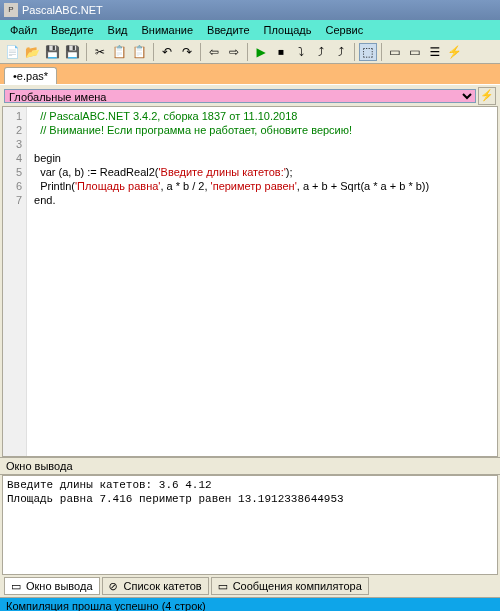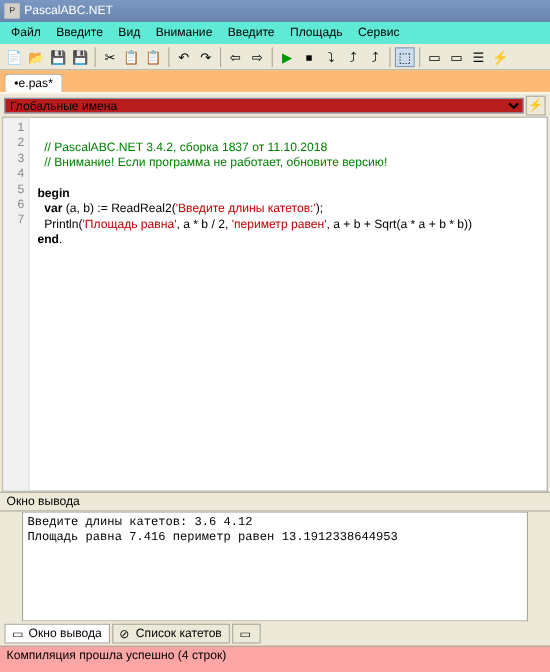--- a/index.html
+++ b/index.html
@@ -7,35 +7,35 @@
 .titlebar{background:linear-gradient(#7a98c1,#6885ad);color:#fff;height:20px;display:flex;align-items:center;padding:0 4px;font-size:11px}
 .titlebar .ico{width:14px;height:14px;background:#d4d0c8;margin-right:4px;display:inline-block;font-size:8px;text-align:center;line-height:14px;color:#333}
 .menubar{background:#5eead4;height:20px;display:flex;align-items:center;padding:0 4px;gap:2px}
 .menubar span{padding:2px 6px;cursor:default}
 .toolbar{background:#ece9d8;height:24px;display:flex;align-items:center;padding:0 4px;gap:2px;border-bottom:1px solid #aca899}
 .tb{width:18px;height:18px;display:flex;align-items:center;justify-content:center;font-size:12px;cursor:pointer}
 .sep{width:1px;height:18px;background:#aca899;margin:0 2px}
 .tabs{background:#fdba74;height:20px;display:flex;align-items:flex-end;padding:0 4px}
 .tab{background:#fff;border:1px solid #aca899;border-bottom:none;padding:2px 8px;font-size:11px;border-radius:3px 3px 0 0}
 .dropdown{background:#ece9d8;height:22px;display:flex;align-items:center;padding:0 4px;border-top:1px solid #fff}
-.dropdown select{flex:1;height:14px;font-size:11px;background:#b91c1c;border:1px solid #7f9db9}
+.dropdown select{flex:1;height:14px;font-size:11px;background:#f9a8d4;border:1px solid #7f9db9}
 .dd-btn{width:18px;height:18px;border:1px solid #aca899;background:#ece9d8;margin-left:2px;display:flex;align-items:center;justify-content:center}
 .editor{flex:1;background:#fff;display:flex;overflow:hidden;border:1px solid #aca899;margin:0 2px}
 .gutter{width:24px;background:#f0f0f0;border-right:1px solid #e0e0e0;font-family:'Courier New',monospace;font-size:11px;color:#888;text-align:right;padding:2px 4px 2px 0;line-height:14px}
-.code{flex:1;font-family:'Courier New',monospace;font-size:11px;padding:20px 4px;line-height:14px;white-space:pre;overflow:hidden;position:relative}
+.code{flex:1;font-family:'Courier New',monospace;font-size:11px;padding:2px 4px;line-height:14px;white-space:pre;overflow:hidden;position:relative}
 .c-comment{color:#008000}
-.c-kw{color:#000;font-weight:bold}
+.c-kw{color:#000;font-weight:normal}
 .c-str{color:#c00000}
 .output-hdr{background:#ece9d8;height:18px;border-top:1px solid #aca899;border-bottom:1px solid #aca899;padding:2px 6px;font-size:11px}
-.output{background:#fff;height:100px;font-family:'Courier New',monospace;font-size:11px;padding:2px 4px;white-space:pre;border:1px solid #aca899;margin:0 20px;line-height:14px}
+.output{background:#fff;height:100px;font-family:'Courier New',monospace;font-size:11px;padding:2px 4px;white-space:pre;border:1px solid #aca899;margin:0 2px;line-height:14px}
 .bottom-tabs{background:#ece9d8;height:22px;display:flex;align-items:center;padding:0 4px;gap:2px}
 .btab{background:#ece9d8;border:1px solid #aca899;padding:2px 6px;display:flex;align-items:center;gap:3px;font-size:11px}
 .btab.active{background:#fff}
 .btab-ico{width:12px;height:12px;display:inline-block}
-.status{background:#fca5a5;height:24px;border-top:1px solid #aca899;padding:2px 6px;font-size:11px}
+.status{background:#0ea5e9;height:14px;border-top:1px solid #aca899;padding:2px 6px;font-size:11px}
 </style>
 </head>
 <body>
 
 <div class="titlebar">
   <span class="ico">P</span>
   <span>PascalABC.NET</span>
 </div>
 
 <div class="menubar">
@@ -110,16 +110,17 @@
   <div class="btab active">
       <span class="btab-ico">▭</span>
       <span>Окно вывода</span>
     </div>
   <div class="btab">
       <span class="btab-ico">⊘</span>
       <span>Список катетов</span>
     </div>
   <div class="btab">
       <span class="btab-ico">▭</span>
+      <span>Сообщения компилятора</span>
     </div>
 </div>
 
 <div class="status">Компиляция прошла успешно (4 строк)</div>
 
 </body></html>

